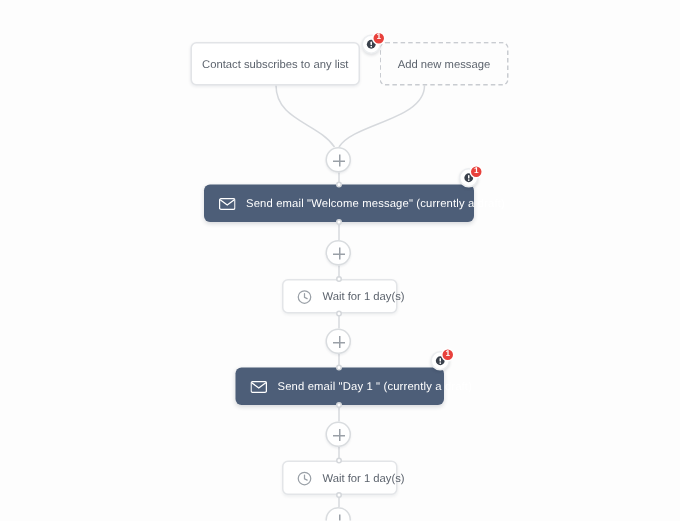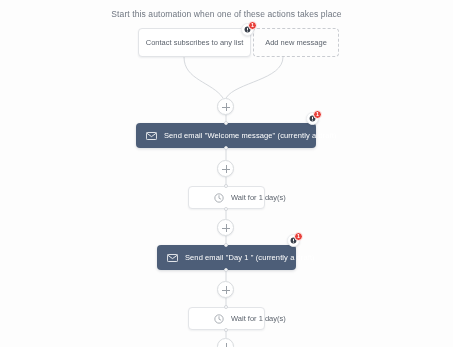--- a/index.html
+++ b/index.html
@@ -49,21 +49,21 @@
     top: 0; height: 29px;
     display: flex;
     align-items: center;
     justify-content: center;
     border-radius: 4px;
     font-size: 7.5px;
     color: #5c636d;
     background: #ffffff;
   }
   .trigger.solid {
-    left: 11px; width: 113px;
+    left: 0; width: 113px;
     border: 1px solid #e2e4e7;
     box-shadow: 0 1px 2px rgba(20,30,50,.07);
   }
   .trigger.dashed {
     left: 126px; width: 86px;
     border: 1px dashed #c9ccd1;
     background: #fdfdfd;
   }
 
   
@@ -154,21 +154,21 @@
 
   
   .wait-box {
     position: absolute;
     height: 23px;
     border-radius: 4px;
     background: #ffffff;
     border: 1px solid #e3e5e8;
     display: flex;
     align-items: center;
-    padding-left: 25px;
+    padding-left: 9px;
     z-index: 5;
     box-shadow: 0 1px 2px rgba(20,30,50,.06);
   }
   .wait-box .clk {
     flex: 0 0 auto;
     margin-right: 7px;
     display: flex;
     align-items: center;
   }
   .wait-box .txt {
@@ -200,21 +200,20 @@
       <path d="M 226 236 L 226 245"></path>
 
       <path d="M 226 271 L 226 281"></path>
 
       <path d="M 226 298 L 226 307"></path>
 
       <path d="M 226 330 L 226 338"></path>
     </g>
   </svg>
 
-  <div class="headline">Start this automation when one of these actions takes place</div>
 
   <div class="trigger-row">
     <div class="trigger solid">
       <span>Contact subscribes to any list</span>
     </div>
     <div class="trigger dashed">
       <span>Add new message</span>
     </div>
   </div>
 

